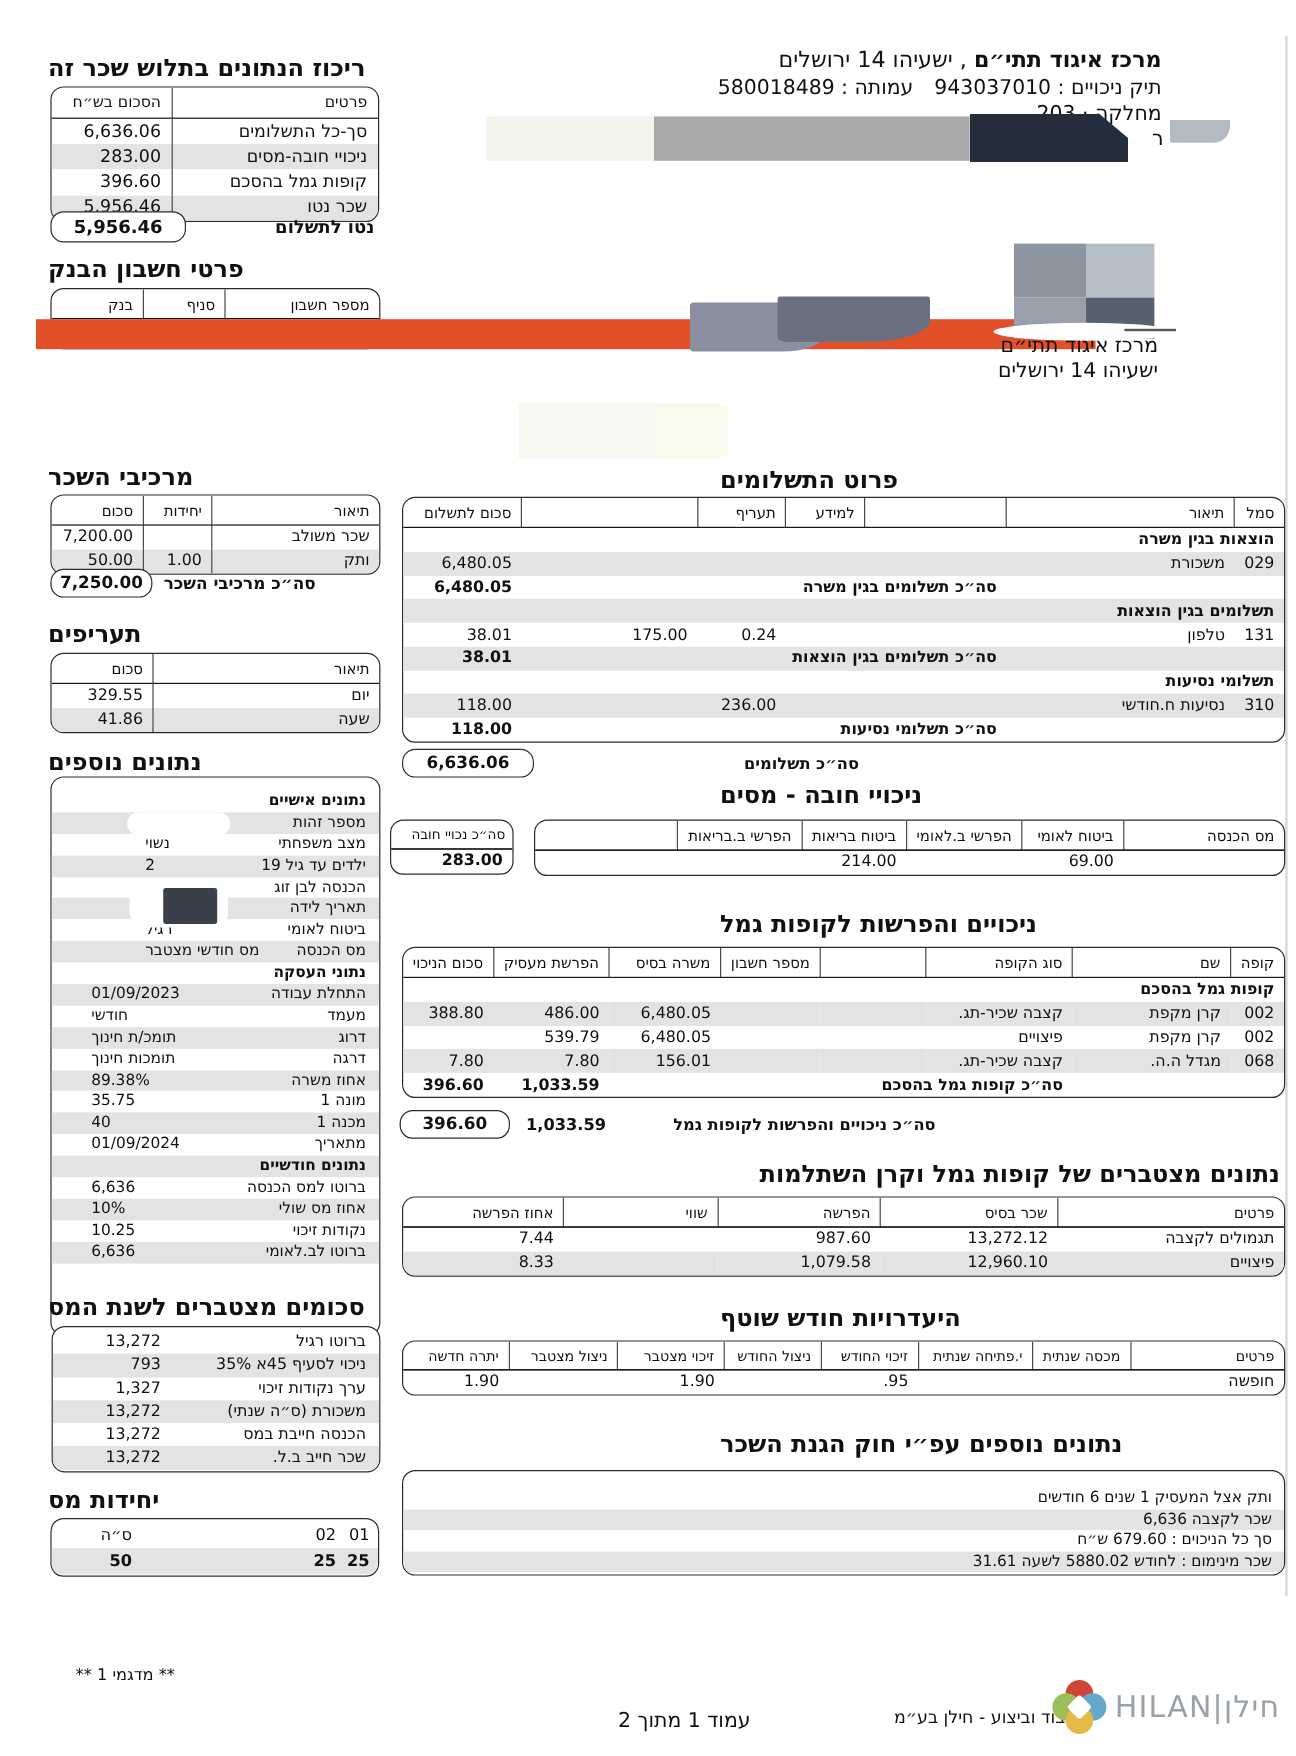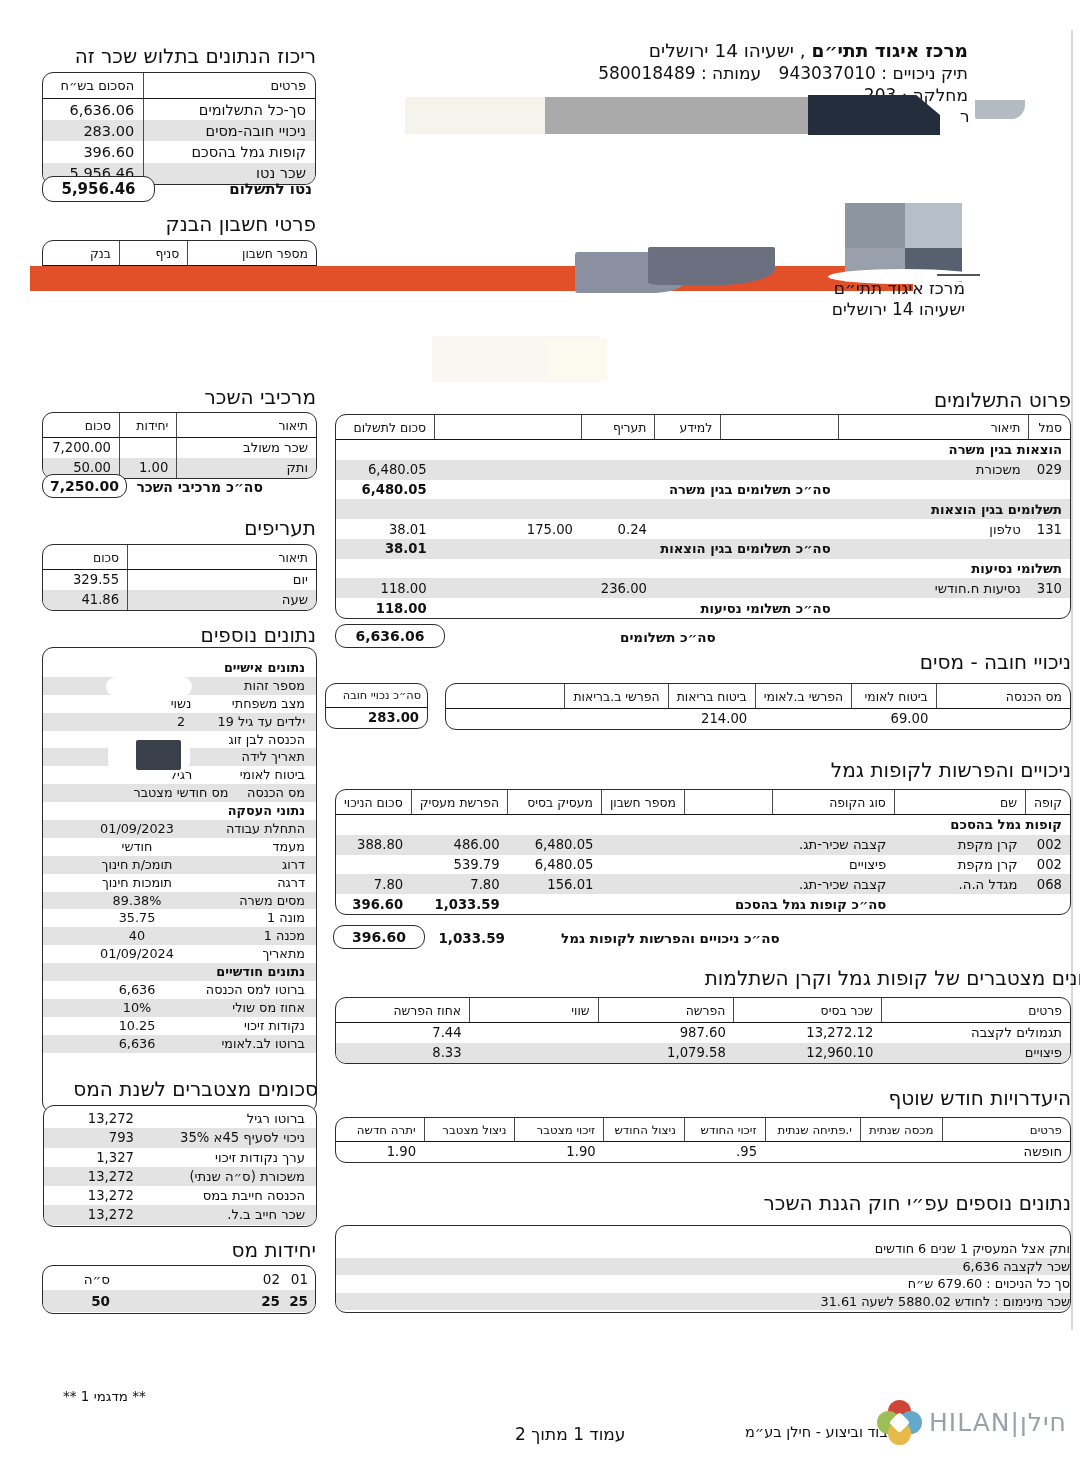--- a/index.html
+++ b/index.html
@@ -1,20 +1,20 @@
 <!DOCTYPE html>
 <html lang="he" dir="rtl"><head>
 <meta charset="utf-8">
 <style>
 *{box-sizing:border-box}
 body{margin:0;background:#fff}
 .page{position:relative;width:1080px;height:1463px;background:#fff;direction:rtl;
   font-family:"DejaVu Sans","Liberation Sans",sans-serif;color:#111;overflow:hidden}
 .abs{position:absolute}
-.ttl{font-weight:400;font-size:20px;text-align:right;white-space:nowrap}
+.ttl{font-weight:700;font-size:20px;text-align:left;white-space:nowrap}
 .bx{border:1.5px solid #2c2c2c;border-radius:11px;overflow:hidden;background:#fff}
 table{width:100%;border-collapse:collapse}
 th{font-weight:400;font-size:12.4px;text-align:right;padding:5px 8px 4px;border-bottom:1.7px solid #161616;white-space:nowrap}
 td{font-size:13.2px;padding:2.4px 8px;white-space:nowrap;text-align:right}
 .vln th:not(:last-child),.vln td:not(:last-child){border-left:1.2px solid #4a4a4a}
 .hln th:not(:last-child){border-left:1.2px solid #4a4a4a}
 tr.st td{background:#e3e3e3}
 tr.bld td{font-weight:700}
 td.n,th.n{direction:ltr;text-align:right}
 .pill{border:1.6px solid #2c2c2c;border-radius:11px;background:#fff;font-weight:700;
@@ -24,28 +24,28 @@
 .h1{font-size:18.5px;text-align:right;white-space:nowrap}
 .h1 .b{font-weight:700}
 .h2,.h3{font-size:17px;text-align:right;margin-top:2px;white-space:nowrap}
 .h2 .g2{margin-right:12px}
 .addr{font-size:17px;line-height:21px;text-align:right}
 .red{position:absolute}
 .nrow{position:relative;height:17.9px;font-size:12.8px;line-height:17.9px}
 .nrow.st{background:#e3e3e3}
 .nrow.hd{font-weight:700}
 .nrow .lb{position:absolute;right:11px}
-.nrow .vl{position:absolute;text-align:center}
+.nrow .vl{position:absolute;text-align:left}
 .nrow .v1{left:78px;width:120px}
 .nrow .v2{left:33px;width:122px}
 .yrow{position:relative;height:19.3px;font-size:13.2px;line-height:19.3px}
 .yrow.st{background:#e3e3e3}
 .yrow .lb{position:absolute;right:11px}
 .yrow .vl{position:absolute;left:10px;width:80px;text-align:right;direction:ltr}
-.wrow{height:17.5px;font-size:12.8px;line-height:17.5px;text-align:right;padding-left:10px;}
+.wrow{height:17.5px;font-size:12.8px;line-height:17.5px;text-align:right;padding-left:10px;padding-right:10px}
 .wrow.st{background:#e3e3e3}
 .urow{position:relative;height:22px;font-size:13.5px;line-height:22px}
 .urow.st{background:#e3e3e3;font-weight:700}
 .urow span{position:absolute;width:32px;text-align:right}
 .glbl{position:absolute;font-weight:700;font-size:13.5px;white-space:nowrap}
 .gval{position:absolute;font-weight:700;font-size:13.5px;direction:ltr}
 .logo-petal{position:absolute;width:23px;height:23px;border-radius:50%}
 .logo-star{position:absolute;left:15px;top:15px;width:15px;height:15px;background:#fff;transform:rotate(45deg);border-radius:3px}
 </style>
 </head>
@@ -301,21 +301,21 @@
           <col style="width:12.3%">
           <col style="width:9.8%">
         </colgroup>
       <thead>
           <tr>
         <th>קופה</th>
         <th>שם</th>
         <th>סוג הקופה</th>
         <th></th>
         <th>מספר חשבון</th>
-        <th>מעסיק בסיס</th>
+        <th>משרה בסיס</th>
         <th>הפרשת מעסיק</th>
         <th>סכום הניכוי</th>
       </tr>
         </thead>
       <tbody>
         <tr class="bld">
             <td colspan="8">קופות גמל בהסכם</td>
           </tr>
         <tr class="st">
           <td class="n">002</td>
@@ -556,21 +556,21 @@
       </div>
     <div class="nrow st">
         <span class="lb">דרוג</span>
         <span class="vl v2">תומכ/ת חינוך</span>
       </div>
     <div class="nrow">
         <span class="lb">דרגה</span>
         <span class="vl v2">תומכות חינוך</span>
       </div>
     <div class="nrow st">
-        <span class="lb">מסים משרה</span>
+        <span class="lb">אחוז משרה</span>
         <span class="vl v2 n">89.38%</span>
       </div>
     <div class="nrow">
         <span class="lb">מונה 1</span>
         <span class="vl v2 n">35.75</span>
       </div>
     <div class="nrow st">
         <span class="lb">מכנה 1</span>
         <span class="vl v2 n">40</span>
       </div>

